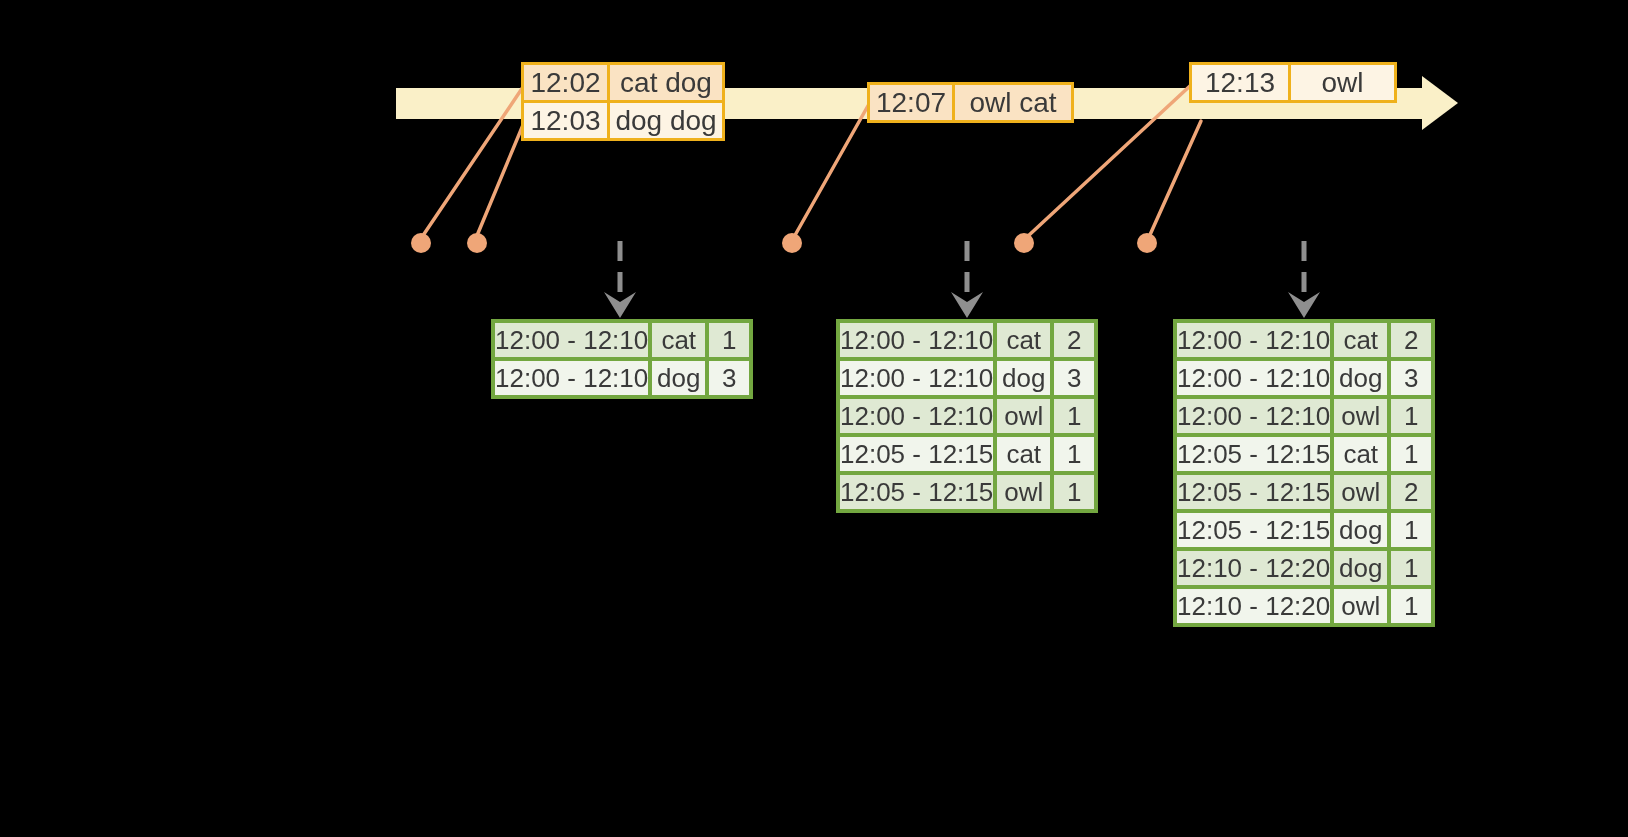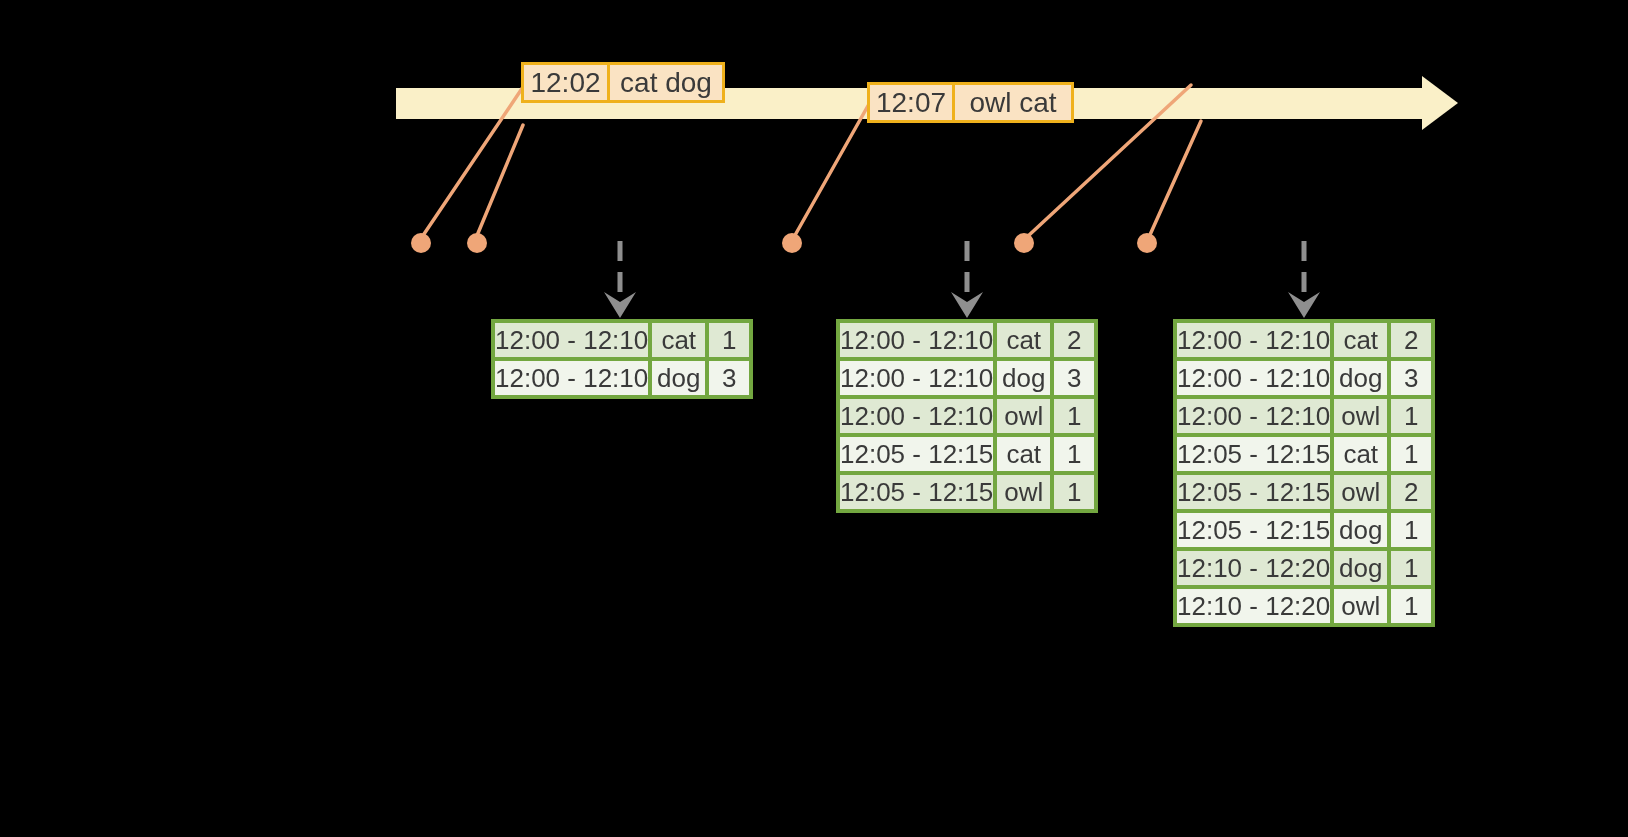--- a/index.html
+++ b/index.html
@@ -84,20 +84,24 @@
   <table class="ev" style="left:521px;top:62px;">
     <colgroup>
         <col style="width:86px">
         <col style="width:115px">
       </colgroup>
     <tbody>
         <tr class="dark">
       <td>12:02</td>
       <td>cat dog</td>
     </tr>
+    <tr class="light">
+      <td>12:03</td>
+      <td>dog dog</td>
+    </tr>
   </tbody>
     </table>
 
   <table class="ev" style="left:867px;top:82px;">
     <colgroup>
         <col style="width:85px">
         <col style="width:119px">
       </colgroup>
     <tbody>
         <tr class="dark">
@@ -106,20 +110,24 @@
     </tr>
   </tbody>
     </table>
 
   <table class="ev" style="left:1189px;top:62px;">
     <colgroup>
         <col style="width:99px">
         <col style="width:106px">
       </colgroup>
     <tbody>
+    <tr class="light">
+      <td>12:13</td>
+      <td>owl</td>
+    </tr>
   </tbody>
     </table>
 
   <table class="res" style="left:491px;top:319px;">
     <colgroup>
         <col style="width:152px">
         <col style="width:57px">
         <col style="width:44px">
       </colgroup>
     <tbody>

